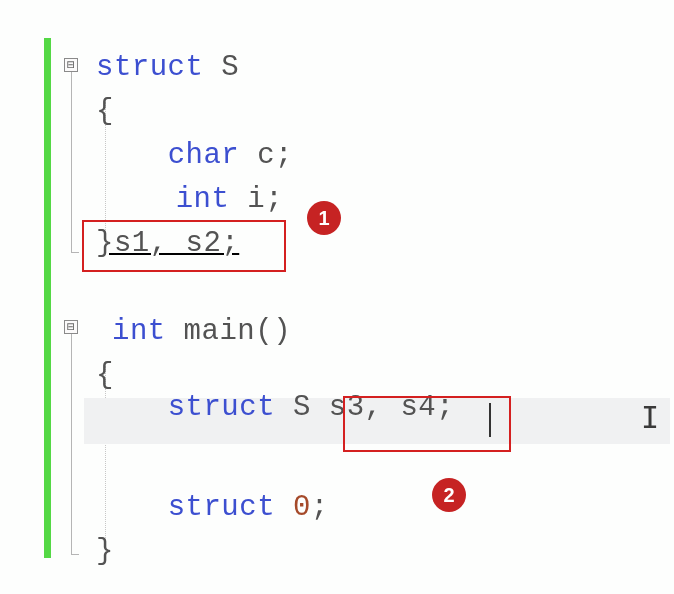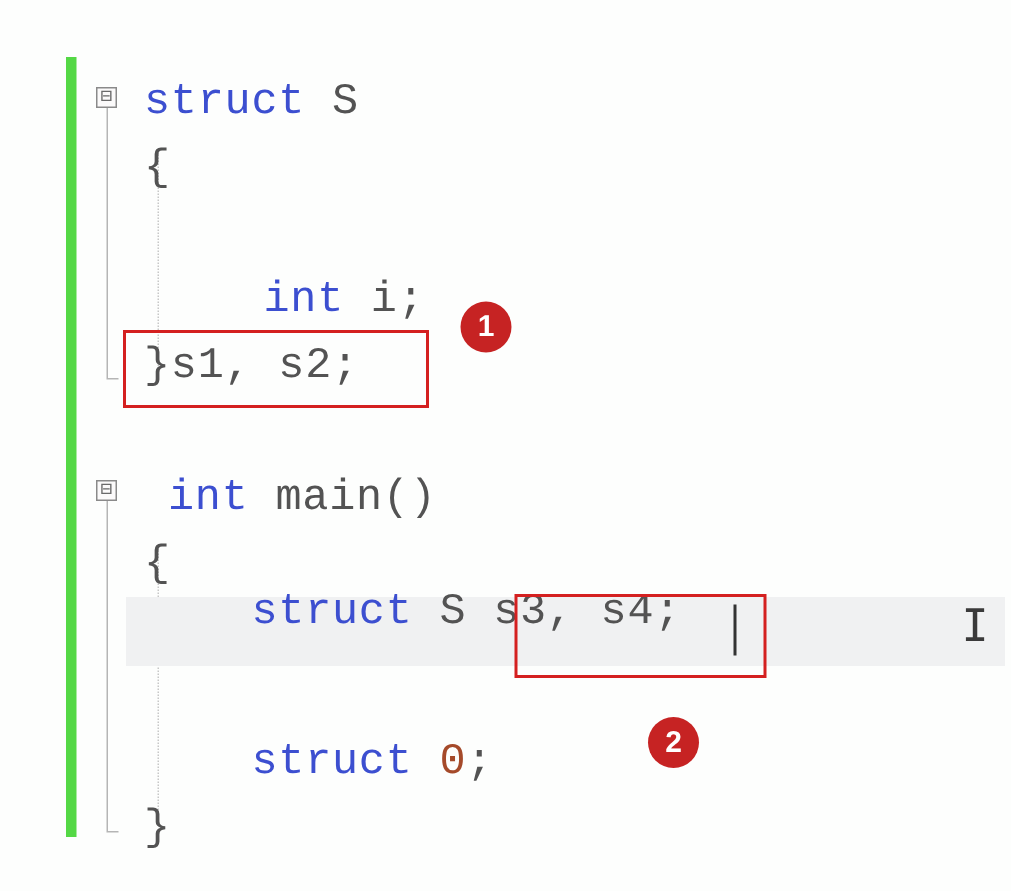--- a/index.html
+++ b/index.html
@@ -121,22 +121,23 @@
   <div class="fold-line" style="left:71px; top:334px; height:220px;"></div>
   <div class="fold-end" style="left:71px; top:554px;"></div>
 
   <div class="guide-line" style="left:105px; top:102px; height:148px;"></div>
   <div class="guide-line" style="left:105px; top:366px; height:184px;"></div>
 
   <div class="cur-line" style="top:398px;"></div>
 
   <div class="code" style="left:96px; top:46px;"><span class="kw">struct</span><span class="id"> S</span></div>
   <div class="code" style="left:96px; top:90px;"><span class="pn">{</span></div>
+  <div class="code" style="left:96px; top:134px;"><span>    </span><span class="ty">char</span><span class="id"> c;</span></div>
   <div class="code" style="left:104px; top:178px;"><span>    </span><span class="ty">int</span><span class="id"> i;</span></div>
-  <div class="code" style="left:96px; top:222px;"><span class="pn">}s1, s2;</span></div>
+  <div class="code" style="left:96px; top:222px;text-decoration:underline;"><span class="pn">}s1, s2;</span></div>
 
   <div class="code" style="left:112px; top:310px;"><span class="ty">int</span><span class="id"> main()</span></div>
   <div class="code" style="left:96px; top:354px;"><span class="pn">{</span></div>
   <div class="code" style="left:96px; top:386px;"><span>    </span><span class="kw">struct</span><span class="id"> S </span><span class="id">s3, s4;</span></div>
   <div class="code" style="left:96px; top:486px;"><span>    </span><span class="kw">struct</span><span> </span><span class="nm">0</span><span class="pn">;</span></div>
   <div class="code" style="left:96px; top:530px;"><span class="pn">}</span></div>
 
   <div class="text-cursor" style="left:489px; top:403px;"></div>
 
   <div class="ibeam" style="left:641px; top:400px;">I</div>

